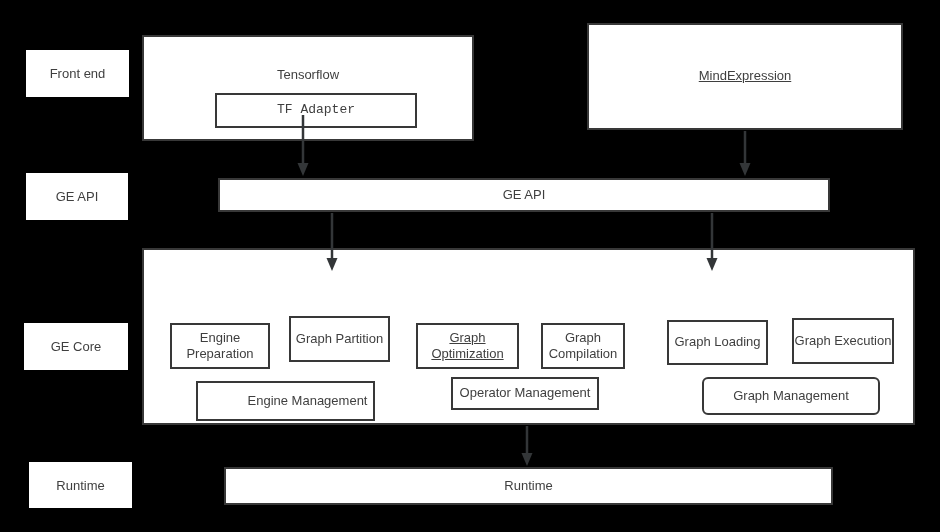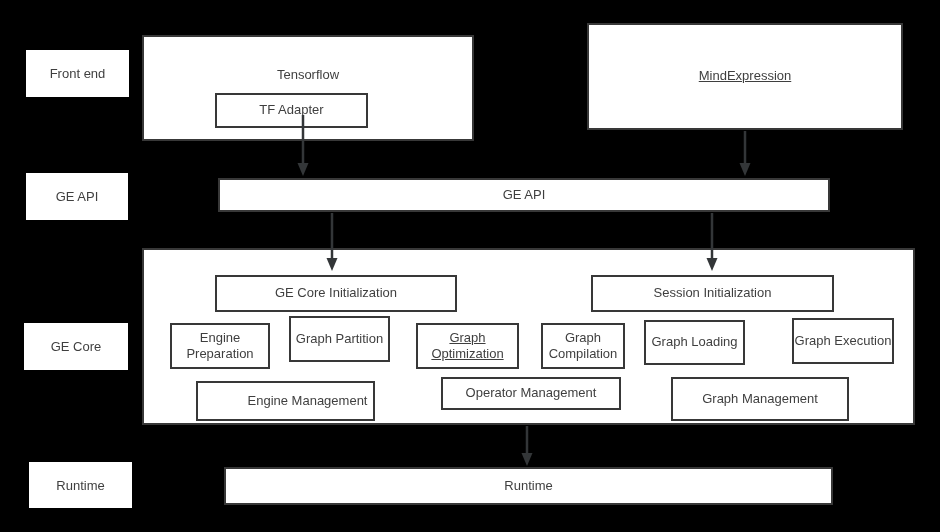--- a/index.html
+++ b/index.html
@@ -44,39 +44,39 @@
   .lbl-geapi    { left: 26px; top: 173px; width: 102px; height: 47px; }
   .lbl-gecore   { left: 24px; top: 323px; width: 104px; height: 47px; }
   .lbl-runtime  { left: 29px; top: 462px; width: 103px; height: 46px; }
 
   
   .tensorflow { left: 142px; top: 23px; width: 332px; height: 106px; display: block; margin-top: 12px; }
   .tensorflow .tf-title {
     position: absolute; left: 0; top: 30px; width: 100%;
     text-align: center; font-size: 13px;
   }
-  .tf-adapter { left: 71px; top: 56px; width: 153px; height: 35px; }
+  .tf-adapter { left: 71px; top: 56px; width: 202px; height: 35px; font-family: Liberation Mono, monospace; }
   .mindexpression { left: 587px; top: 23px; width: 316px; height: 107px; text-decoration: underline; }
 
   
   .geapi-bar { left: 218px; top: 178px; width: 612px; height: 34px; }
 
   
   .gecore-box { left: 142px; top: 248px; width: 773px; height: 177px; display: block; }
   .gecore-init   { left: 71px;  top: 25px;  width: 242px; height: 37px; }
   .session-init  { left: 447px; top: 25px;  width: 243px; height: 37px; }
   .mod-prep  { left: 26px;  top: 73px; width: 100px; height: 46px; }
   .mod-part  { left: 145px; top: 66px; width: 101px; height: 46px; }
   .mod-opt   { left: 272px; top: 73px; width: 103px; height: 46px; text-decoration: underline; }
   .mod-comp  { left: 397px; top: 73px; width: 84px; height: 46px; }
-  .mod-load  { left: 500px; top: 70px; width: 101px; height: 45px; }
+  .mod-load  { left: 523px; top: 70px; width: 101px; height: 45px; }
   .mod-exec  { left: 648px; top: 68px; width: 102px; height: 46px; }
   .mgr-engine   { left: 52px;  top: 131px; width: 179px; height: 40px; padding-left: 44px; }
-  .mgr-operator { left: 297px; top: 127px; width: 180px; height: 33px; }
-  .mgr-graph    { left: 527px; top: 127px; width: 178px; height: 44px; }
+  .mgr-operator { left: 307px; top: 127px; width: 148px; height: 33px; }
+  .mgr-graph    { left: 558px; top: 127px; width: 178px; height: 38px; border-radius: 6px; }
 
   
   .runtime-bar { left: 224px; top: 467px; width: 609px; height: 38px; }
 
   .arrow-layer {
     position: absolute;
     left: 0; top: 0;
     width: 940px; height: 532px;
     pointer-events: none;
   }
@@ -108,26 +108,20 @@
 
   <div class="box mindexpression">
     <span>MindExpression</span>
   </div>
 
   <div class="box geapi-bar">
     <span>GE API</span>
   </div>
 
   <div class="box gecore-box">
-    <div class="box gecore-init">
-      <span>GE Core Initialization</span>
-    </div>
-    <div class="box session-init">
-      <span>Session Initialization</span>
-    </div>
 
     <div class="box mod-prep">
       <span>Engine Preparation</span>
     </div>
     <div class="box mod-part">
       <span>Graph Partition</span>
     </div>
     <div class="box mod-opt">
       <span>Graph Optimization</span>
     </div>

